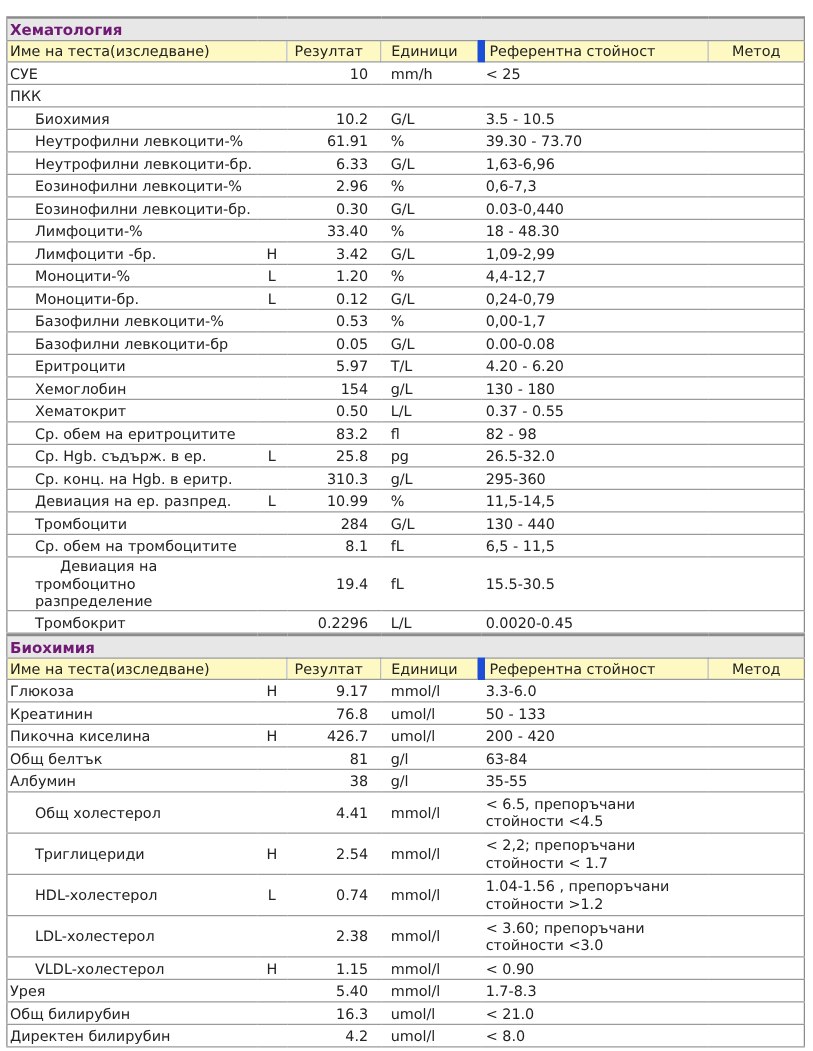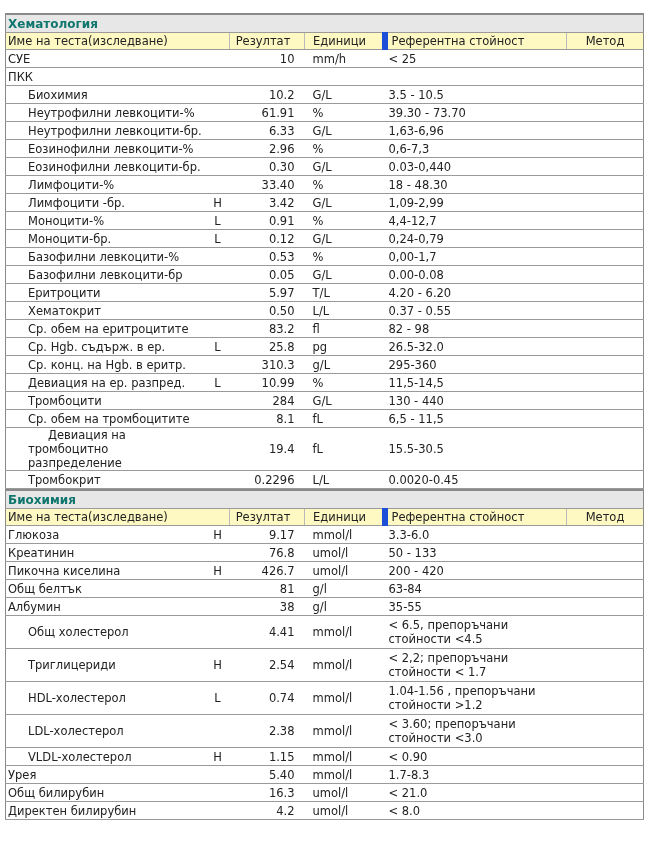--- a/index.html
+++ b/index.html
@@ -9,21 +9,21 @@
       font-size: 11.5px; color: #222;
     }
     .report { position: absolute; left: 5px; top: 13px; width: 638px; }
     table.sec {
       width: 638px; border-collapse: collapse; table-layout: fixed;
       border-left: 1px solid #8a8a8a; border-right: 1px solid #8a8a8a;
     }
     table.sec td { padding: 0 2px; white-space: nowrap; overflow: hidden; border-bottom: 1px solid #9a9a9a; }
     tr.sec-title td {
       background: #e7e7e7; font-weight: bold; font-size: 12px; height: 17px;
-      border-top: 2px solid #8a8a8a; border-bottom: 1px solid #9a9a9a; color: #0f766e;
+      border-top: 2px solid #8a8a8a; border-bottom: 1px solid #9a9a9a; color: #701a75;
     }
     tr.colhead td { background: #fef9c3; height: 16px; }
     tr.colhead td.c-res { text-align: center; padding-right: 6px; border-right: 1px solid #bbb; }
     tr.colhead td.c-name { border-right: 1px solid #bbb; }
     tr.colhead td.c-unit { border-right: 6px solid #1d4ed8; }
     tr.colhead td.c-ref { border-right: 1px solid #bbb; }
     tr.colhead td.c-meth { text-align: center; }
     tr.row td { height: 17px; }
     tr.row.tall td { height: 32px; }
     tr.row.wrap2 td { height: 30px; margin-top: 32px; }
@@ -136,21 +136,21 @@
           <td class="c-name ind">Лимфоцити -бр.</td>
           <td class="c-flag">H</td>
           <td class="c-res">3.42</td>
           <td class="c-unit">G/L</td>
           <td class="c-ref">1,09-2,99</td>
           <td class="c-meth"></td>
         </tr>
         <tr class="row">
           <td class="c-name ind">Моноцити-%</td>
           <td class="c-flag">L</td>
-          <td class="c-res">0.91</td>
+          <td class="c-res">1.20</td>
           <td class="c-unit">%</td>
           <td class="c-ref">4,4-12,7</td>
           <td class="c-meth"></td>
         </tr>
         <tr class="row">
           <td class="c-name ind">Моноцити-бр.</td>
           <td class="c-flag">L</td>
           <td class="c-res">0.12</td>
           <td class="c-unit">G/L</td>
           <td class="c-ref">0,24-0,79</td>
@@ -171,20 +171,28 @@
           <td class="c-unit">G/L</td>
           <td class="c-ref">0.00-0.08</td>
           <td class="c-meth"></td>
         </tr>
         <tr class="row">
           <td class="c-name ind">Еритроцити</td>
           <td class="c-flag"></td>
           <td class="c-res">5.97</td>
           <td class="c-unit">T/L</td>
           <td class="c-ref">4.20 - 6.20</td>
+          <td class="c-meth"></td>
+        </tr>
+        <tr class="row">
+          <td class="c-name ind">Хемоглобин</td>
+          <td class="c-flag"></td>
+          <td class="c-res">154</td>
+          <td class="c-unit">g/L</td>
+          <td class="c-ref">130 - 180</td>
           <td class="c-meth"></td>
         </tr>
         <tr class="row">
           <td class="c-name ind">Хематокрит</td>
           <td class="c-flag"></td>
           <td class="c-res">0.50</td>
           <td class="c-unit">L/L</td>
           <td class="c-ref">0.37 - 0.55</td>
           <td class="c-meth"></td>
         </tr>

